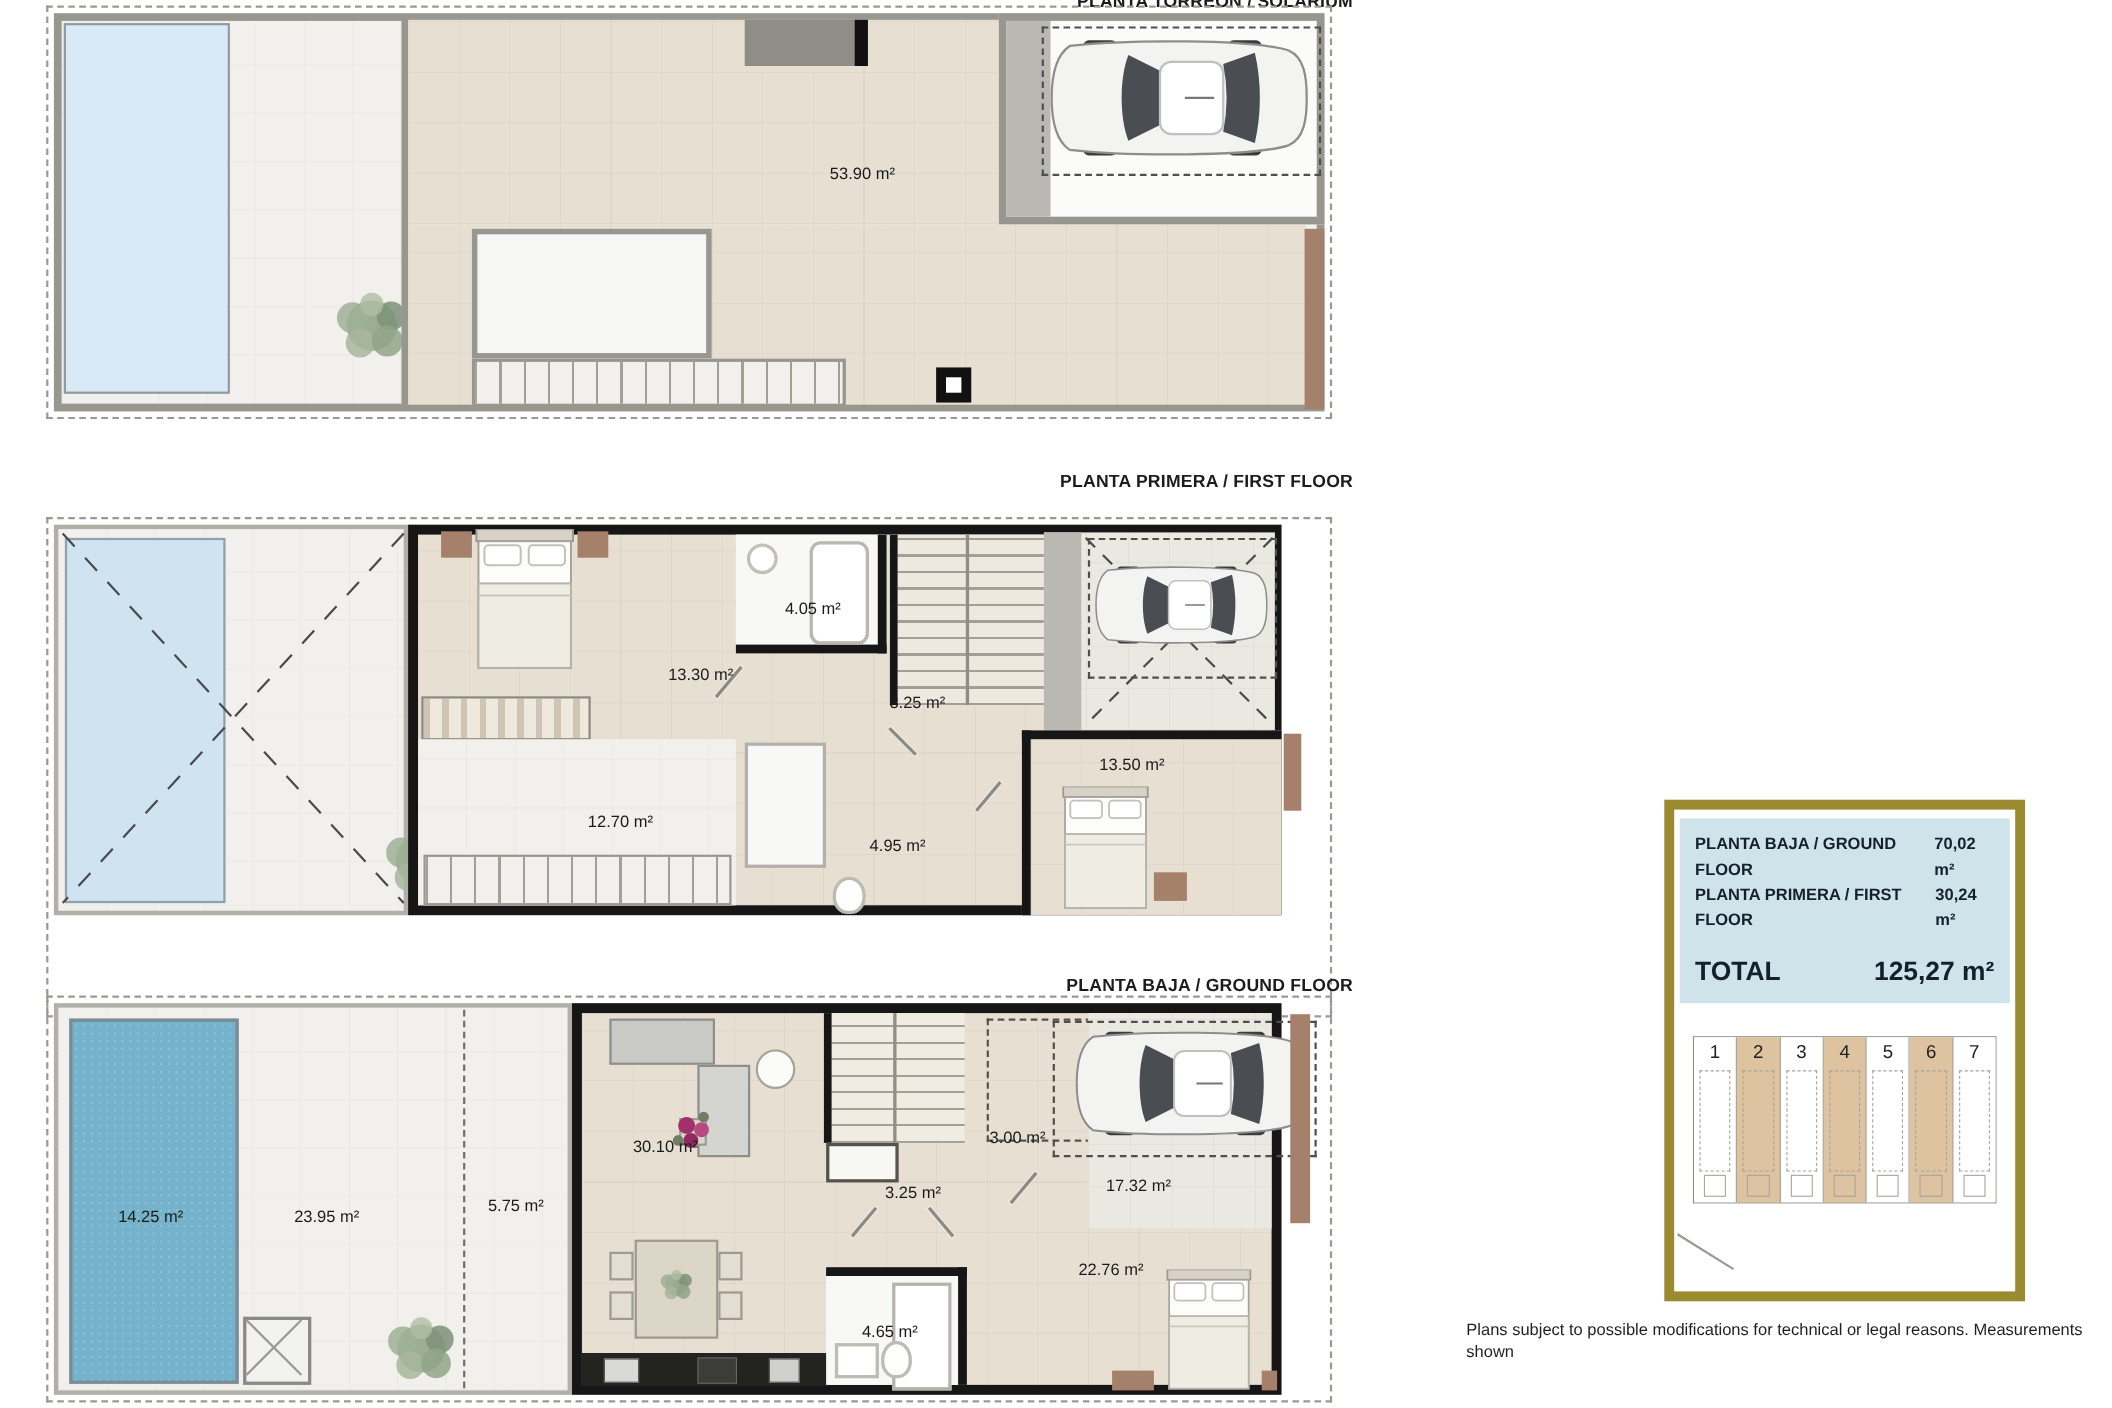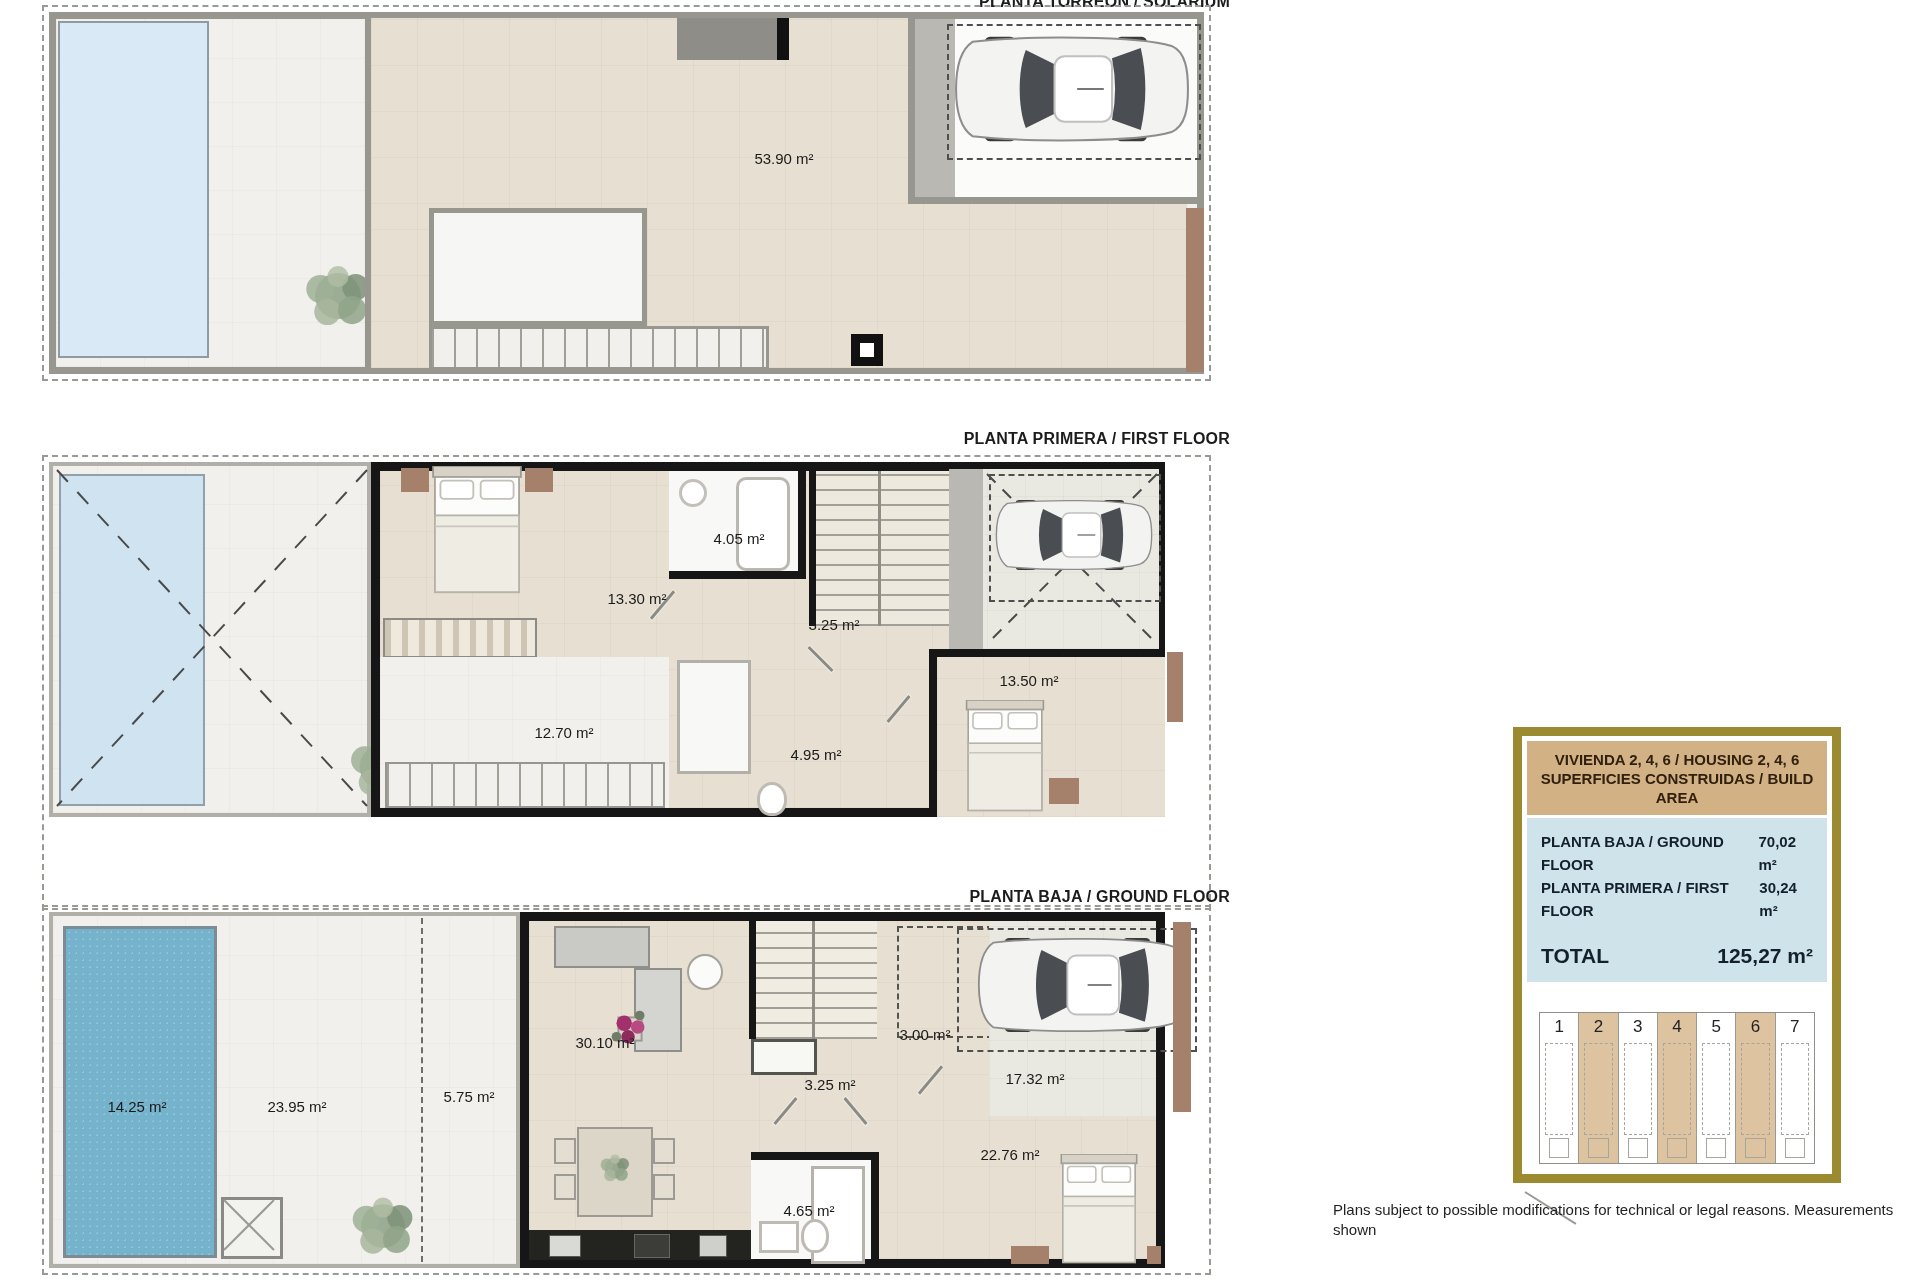--- a/index.html
+++ b/index.html
@@ -57,21 +57,21 @@
     border:9px solid #9c8a30;background:#ffffff;box-sizing:border-box;padding:5px;
   }
   #panel .hdr{
     background:#d2b185;color:#30200d;font-weight:bold;font-size:15px;
     text-align:center;padding:9px 4px 8px 4px;line-height:19px;
   }
   #panel .blue{
     background:#cfe3ea;margin-top:3px;padding:12px 14px 14px 14px;color:#14202e;
   }
   #panel .row{display:flex;justify-content:space-between;font-weight:bold;font-size:15px;line-height:23px;}
-  #panel .total{display:flex;justify-content:space-between;font-weight:bold;font-size:21px;margin-top:22px;align-items:flex-end;}
+  #panel .total{display:flex;justify-content:space-between;font-weight:bold;font-size:24px;margin-top:22px;align-items:flex-end;}
   #site{position:relative;margin:30px 12px 0 12px;height:165px;}
   #site-units{display:flex;height:150px;border:1px solid #8f8f89;background:#fdfdfc;}
   #site .unit{flex:1;border-right:1px solid #9a9a94;position:relative;background:#ffffff;}
   #site .unit:last-child{border-right:none;}
   #site .unit.hl{background:#ddc3a0;}
   #site .unit-num{font-size:17px;color:#222;text-align:center;margin-top:4px;}
   #site .unit-body{position:absolute;left:5px;right:5px;top:30px;bottom:28px;border:1px dashed #a6a69e;}
   #site .unit-body::after{
     content:"";position:absolute;left:3px;right:3px;bottom:-24px;height:18px;border:1px solid #a6a69e;
   }
@@ -147,21 +147,21 @@
   </div>
   <div class="dash-bay" style="left:898px;top:12px;width:250px;height:132px;"></div>
   <svg class="icon" style="left:905px;top:20px;width:236px;height:114px;">
       <use href="#car"></use>
     </svg>
   <div class="abs brown" style="left:1137px;top:196px;width:18px;height:164px;"></div>
   <div class="room-label" style="left:655px;top:138px;width:160px;">53.90 m²</div>
 </div>
 
 <div class="plan-title" style="left:900px;top:430px;width:330px;">PLANTA PRIMERA / FIRST FLOOR</div>
-<div class="plan" id="plan-first" style="left:49px;top:462px;width:1155px;height:441px;">
+<div class="plan" id="plan-first" style="left:49px;top:477px;width:1155px;height:441px;">
   <div class="prop"></div>
   <div class="abs tile-light" style="left:0;top:0;width:322px;height:355px;border:4px solid #b0afa8;box-sizing:border-box;"></div>
   <div class="abs pool-mid" style="left:10px;top:12px;width:142px;height:328px;"></div>
   <svg class="icon" style="left:8px;top:8px;width:310px;height:336px;">
     <line x1="0" y1="0" x2="310" y2="336" stroke="#4a4a4a" stroke-width="2" stroke-dasharray="16 14"></line>
     <line x1="310" y1="0" x2="0" y2="336" stroke="#4a4a4a" stroke-width="2" stroke-dasharray="16 14"></line>
   </svg>
   <svg class="icon" style="left:290px;top:262px;width:86px;height:86px;">
       <use href="#plant"></use>
     </svg>
@@ -294,24 +294,20 @@
   <div class="room-label" style="left:365px;top:176px;width:110px;text-align:center;">5.75 m²</div>
   <div class="room-label" style="left:496px;top:122px;width:120px;">30.10 m²</div>
   <div class="room-label" style="left:721px;top:164px;width:120px;">3.25 m²</div>
   <div class="room-label" style="left:816px;top:114px;width:120px;">3.00 m²</div>
   <div class="room-label" style="left:926px;top:158px;width:120px;">17.32 m²</div>
   <div class="room-label" style="left:901px;top:234px;width:120px;">22.76 m²</div>
   <div class="room-label" style="left:700px;top:290px;width:120px;">4.65 m²</div>
 </div>
 
 <div id="panel">
-  <div class="hdr">
-    <div>VIVIENDA 2, 4, 6 / HOUSING 2, 4, 6</div>
-    <div>SUPERFICIES CONSTRUIDAS / BUILD AREA</div>
-  </div>
   <div class="blue">
     <div class="row">
       <span>PLANTA BAJA / GROUND FLOOR</span>
       <span>70,02 m²</span>
     </div>
     <div class="row">
       <span>PLANTA PRIMERA / FIRST FLOOR</span>
       <span>30,24 m²</span>
     </div>
     <div class="total">

